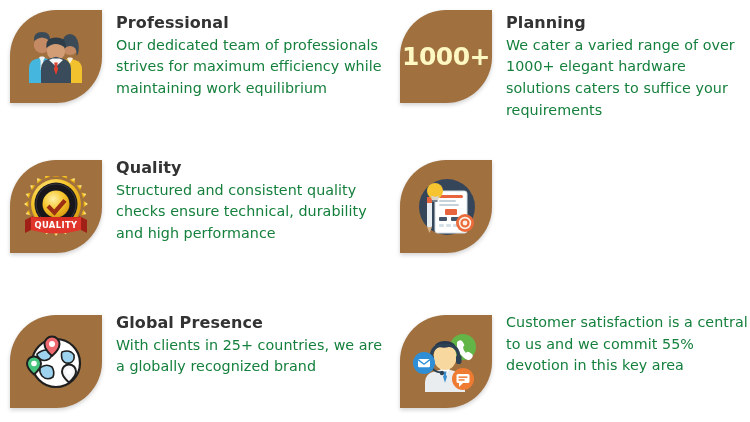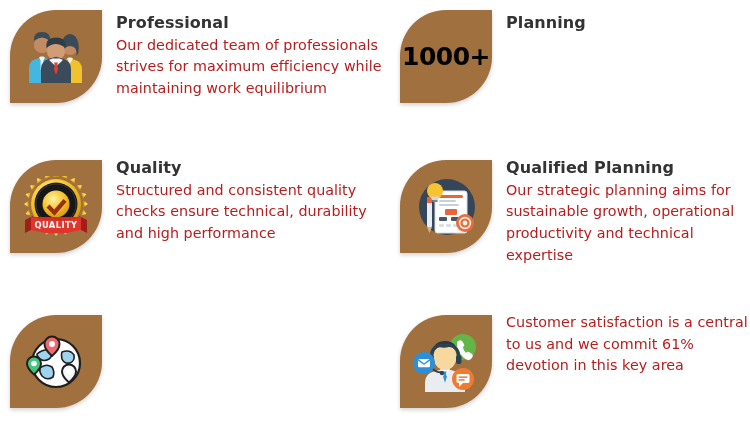--- a/index.html
+++ b/index.html
@@ -50,21 +50,21 @@
     position: absolute;
     left: 0; top: 0;
     width: 92px; height: 93px;
     display: flex;
     align-items: center;
     justify-content: center;
   }
   .icon-leaf svg { display: block; }
 
   .badge-number {
-    color: #000000;
+    color: #fef9c3;
     font-size: 25px;
     font-weight: bold;
     letter-spacing: -0.5px;
     line-height: 1;
     white-space: nowrap;
   }
 
   
   .card-text {
     padding-left: 14px;
@@ -76,21 +76,21 @@
     font-size: 16px;
     font-weight: bold;
     color: #333333;
     letter-spacing: 0.1px;
     line-height: 1.35;
     white-space: nowrap;
   }
   .card-desc {
     margin: 0;
     font-size: 14.3px;
-    color: #b91c1c;
+    color: #15803d;
     line-height: 1.52;
     letter-spacing: 0.05px;
   }
   .col-1 .card-desc { max-width: 268px; }
   .col-2 .card-desc { max-width: 252px; }
 </style>
 </head>
 <body>
 
 <div class="features-grid">
@@ -126,20 +126,21 @@
   </div>
 
   <div class="feature-card col-2 row-1">
     <div class="icon-leaf">
       <div class="glyph-wrap">
         <span class="badge-number">1000+</span>
       </div>
     </div>
     <div class="card-text">
       <h3 class="card-title">Planning</h3>
+      <p class="card-desc">We cater a varied range of over 1000+ elegant hardware solutions caters to suffice your requirements</p>
     </div>
   </div>
 
   <div class="feature-card col-1 row-2">
     <div class="icon-leaf">
       <div class="glyph-wrap">
         <svg width="66" height="62" viewBox="0 0 66 62" aria-hidden="true">
           <defs>
             <radialGradient id="goldg" cx="40%" cy="32%" r="70%">
               <stop offset="0%" stop-color="#fff1a8"></stop>
@@ -222,24 +223,20 @@
           <circle cx="22" cy="16" r="8" fill="#f6c331"></circle>
           <path d="M18.4,20.5 q3.6,2.6 7.2,0 v3 q0,2.2 -3.6,2.2 q-3.6,0 -3.6,-2.2z" fill="#d9d4cc"></path>
           <rect x="19.2" y="25" width="5.6" height="2" rx="1" fill="#7a8490"></rect>
 
           <circle cx="52" cy="48" r="9" fill="#eb6b3b"></circle>
           <circle cx="52" cy="48" r="5.4" fill="none" stroke="#fdf0e4" stroke-width="1.6"></circle>
           <circle cx="52" cy="48" r="2.4" fill="#fdf0e4"></circle>
         </svg>
       </div>
     </div>
-    <div class="card-text">
-      <h3 class="card-title">Qualified Planning</h3>
-      <p class="card-desc">Our strategic planning aims for sustainable growth, operational productivity and technical expertise</p>
-    </div>
   </div>
 
   <div class="feature-card col-1 row-3">
     <div class="icon-leaf">
       <div class="glyph-wrap">
         <svg width="64" height="60" viewBox="0 0 64 60" aria-hidden="true">
           <circle cx="32" cy="31" r="24" fill="#ffffff" stroke="#1f1f1f" stroke-width="2.2"></circle>
           <g fill="#9ed3ef" stroke="#1f1f1f" stroke-width="1.6" stroke-linejoin="round">
             <path d="M13,22 q7,-6 14,-3 q2,5 -2,8 q-5,3 -9,0 q-3,-2 -3,-5z"></path>
             <path d="M16,36 q6,-5 12,-1 q3,5 1,10 q-6,4 -11,-1 q-3,-4 -2,-8z"></path>
@@ -252,20 +249,22 @@
             <circle cx="28" cy="12" r="3" fill="#ffffff" stroke="none"></circle>
             <path d="M10,24.5 a7,7 0 0 1 7,7 q0,5 -7,11 q-7,-6 -7,-11 a7,7 0 0 1 7,-7z" fill="#45c47e"></path>
             <circle cx="10" cy="31.5" r="2.8" fill="#ffffff" stroke="none"></circle>
             <path d="M45,32.5 a7,7 0 0 1 7,7 q0,5 -7,11 q-7,-6 -7,-11 a7,7 0 0 1 7,-7z" fill="#f4f6f7"></path>
             <circle cx="45" cy="39.5" r="2.8" fill="#ffffff" stroke="none"></circle>
           </g>
         </svg>
       </div>
     </div>
     <div class="card-text">
+      <h3 class="card-title">Global Presence</h3>
+      <p class="card-desc">With clients in 25+ countries, we are a globally recognized brand</p>
     </div>
   </div>
 
   <div class="feature-card col-2 row-3">
     <div class="icon-leaf">
       <div class="glyph-wrap">
         <svg width="66" height="60" viewBox="0 0 66 60" aria-hidden="true">
 
           <circle cx="50" cy="15" r="13" fill="#63b548"></circle>
           <path d="M44,10 q3,-3 5,-1 l2,3 q1,2 -1,3 q0,3 3,6 q1,-2 3,-1 l3,2 q2,2 -1,5 q-3,3 -8,-2 q-6,-6 -6,-11 q0,-3 0,-4z" fill="#ffffff"></path>
@@ -289,17 +288,17 @@
 
           <circle cx="50" cy="47" r="11" fill="#ef7b32"></circle>
           <rect x="43.5" y="42" width="13" height="9" rx="1.6" fill="#ffffff"></rect>
           <polygon points="46,51 46,55 50,51" fill="#ffffff"></polygon>
           <rect x="45.6" y="44.4" width="8.8" height="1.5" fill="#ef7b32"></rect>
           <rect x="45.6" y="47.2" width="6" height="1.5" fill="#ef7b32"></rect>
         </svg>
       </div>
     </div>
     <div class="card-text">
-      <p class="card-desc">Customer satisfaction is a central to us and we commit 61% devotion in this key area</p>
+      <p class="card-desc">Customer satisfaction is a central to us and we commit 55% devotion in this key area</p>
     </div>
   </div>
 
 </div>
 
 </body></html>

